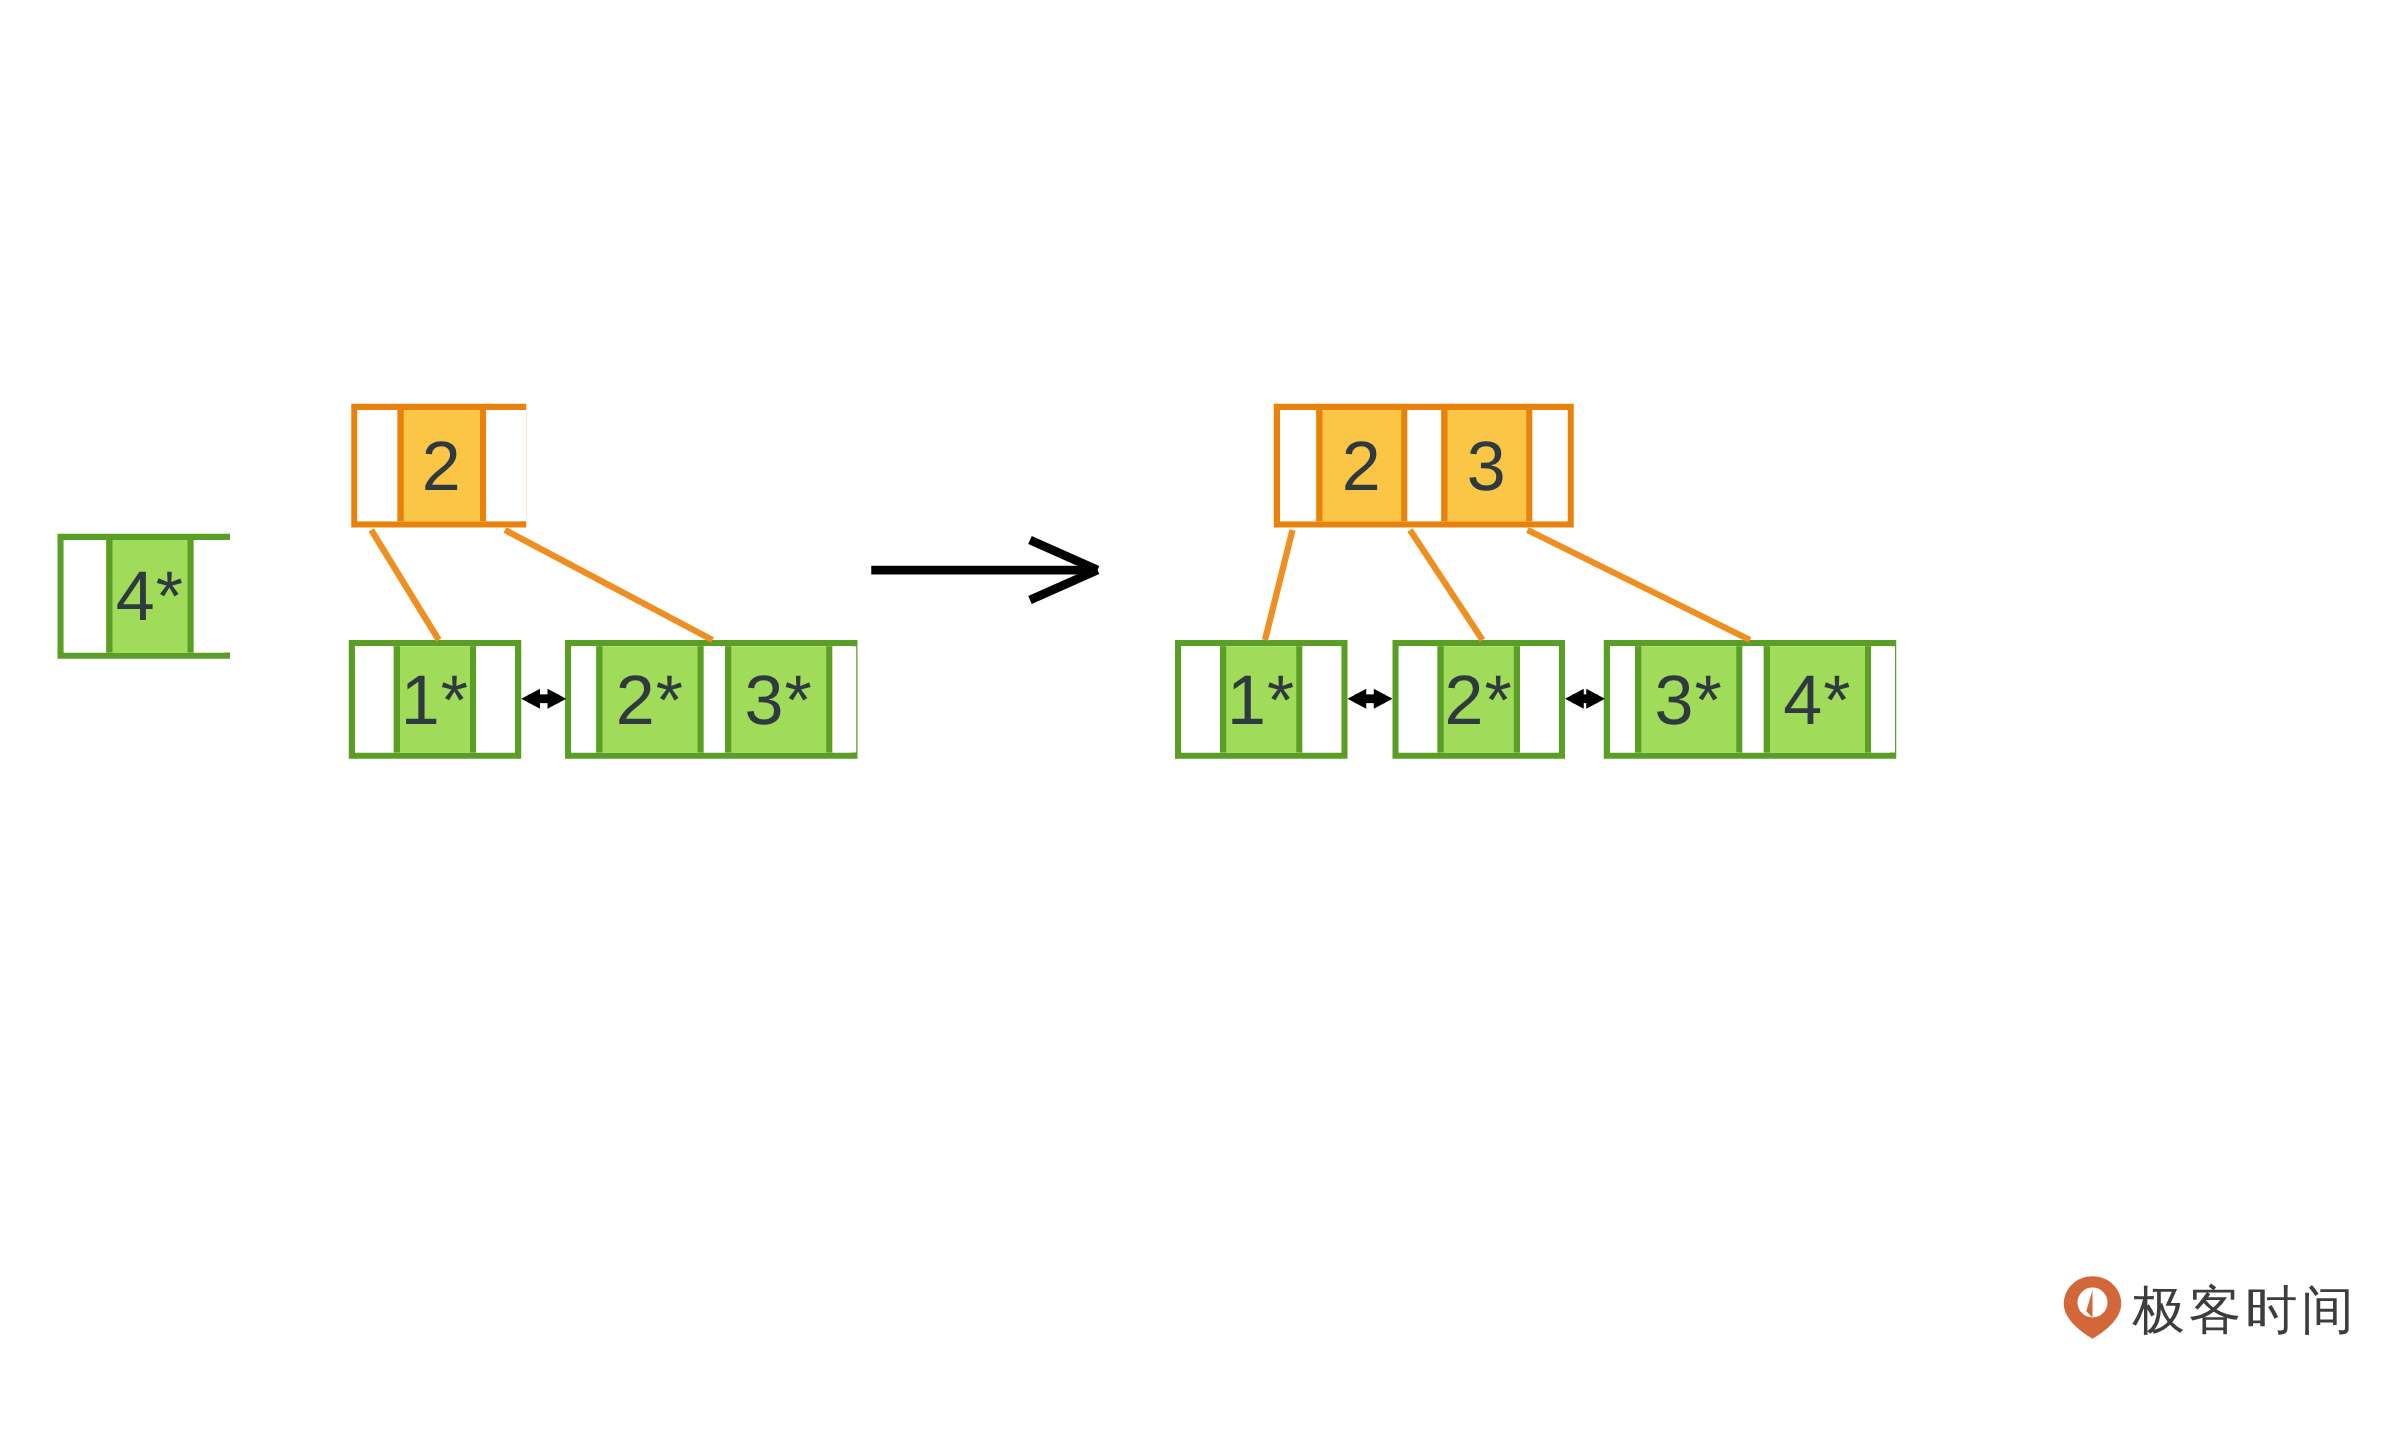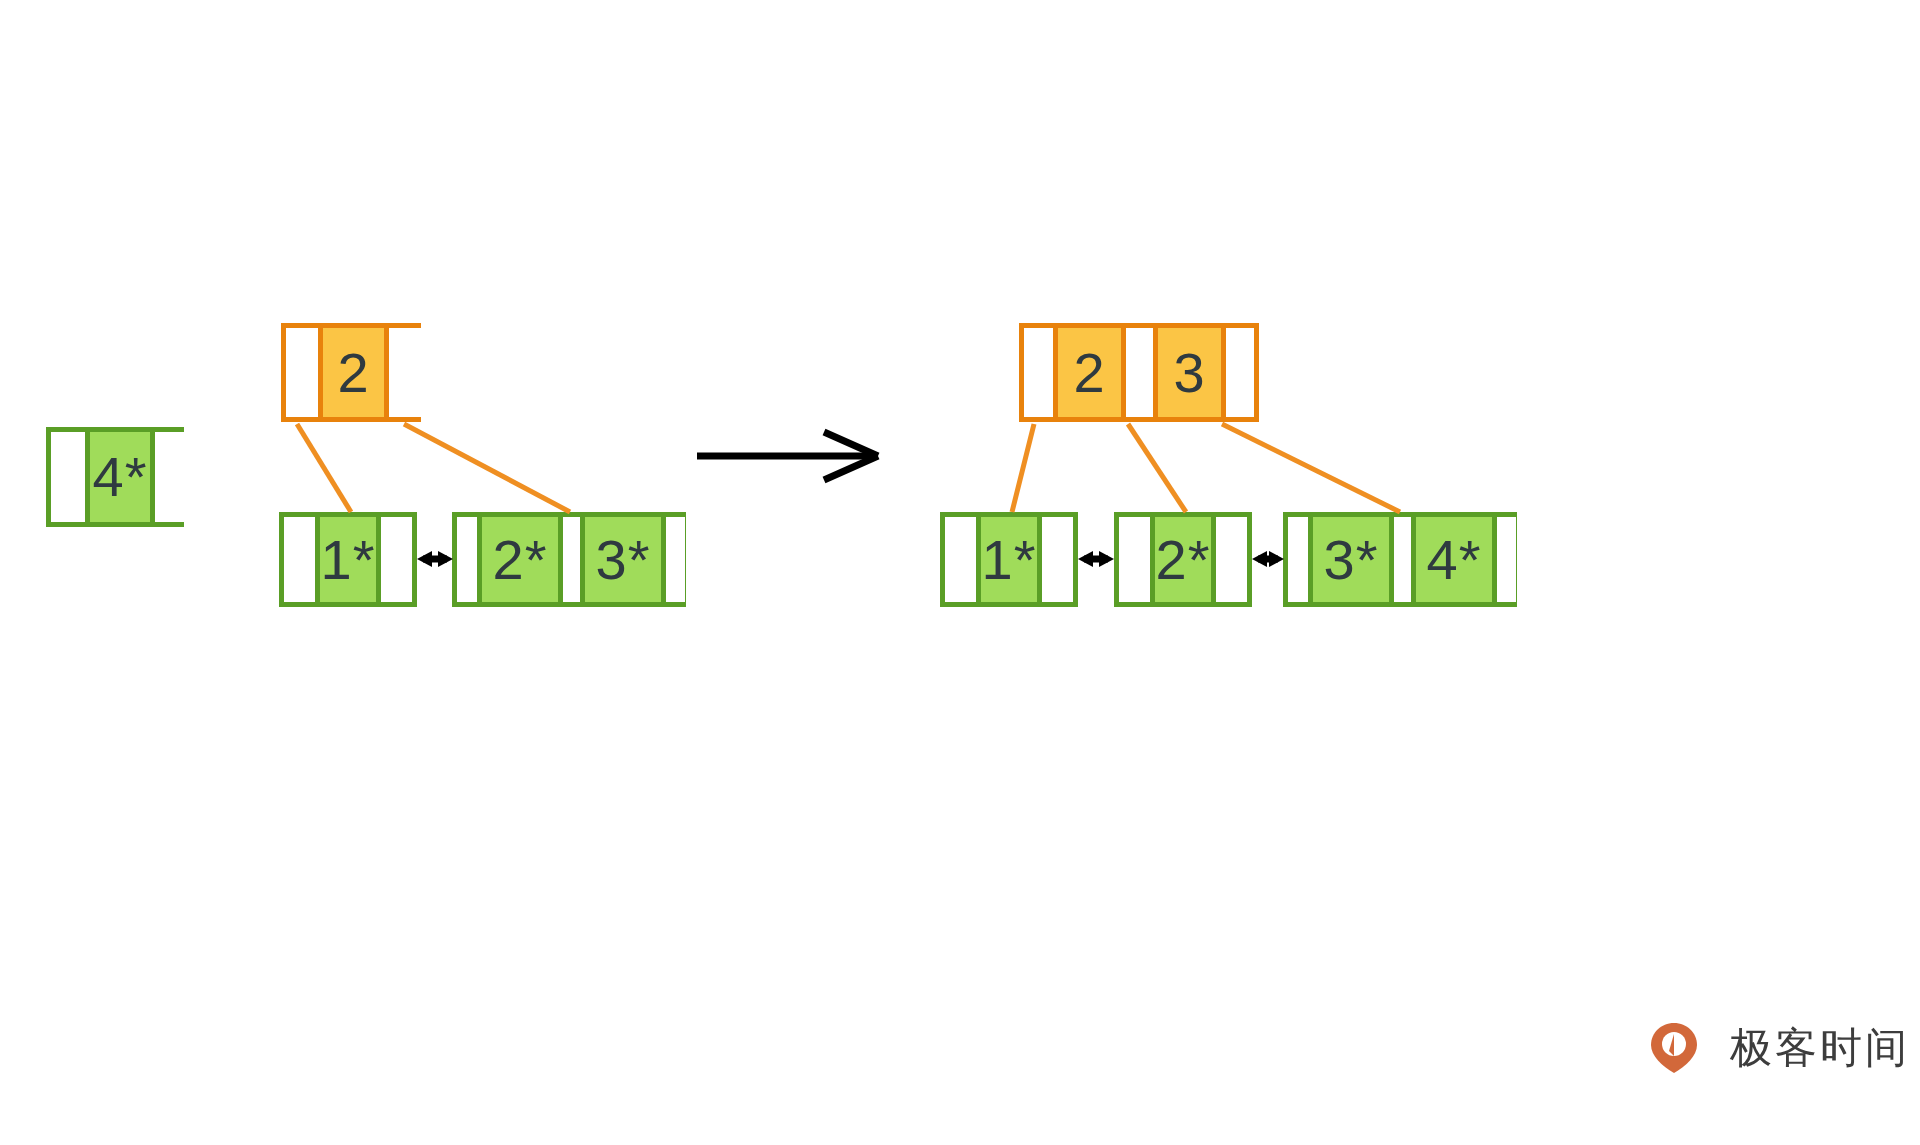--- a/index.html
+++ b/index.html
@@ -71,22 +71,22 @@
     height: 1145px;
     pointer-events: none;
   }
 
   
   #watermark {
     position: absolute;
     left: 1650px;
     top: 1020px;
     display: flex;
-    align-items: center;
-    gap: 32px;
+    align-items: flex-start;
+    gap: 8px;
   }
   #watermark .wm-text {
     font-size: 42px;
     color: #3d3d3d;
     letter-spacing: 3px;
     font-family: "DejaVu Sans", sans-serif;
   }
 </style>
 </head>
 <body>

